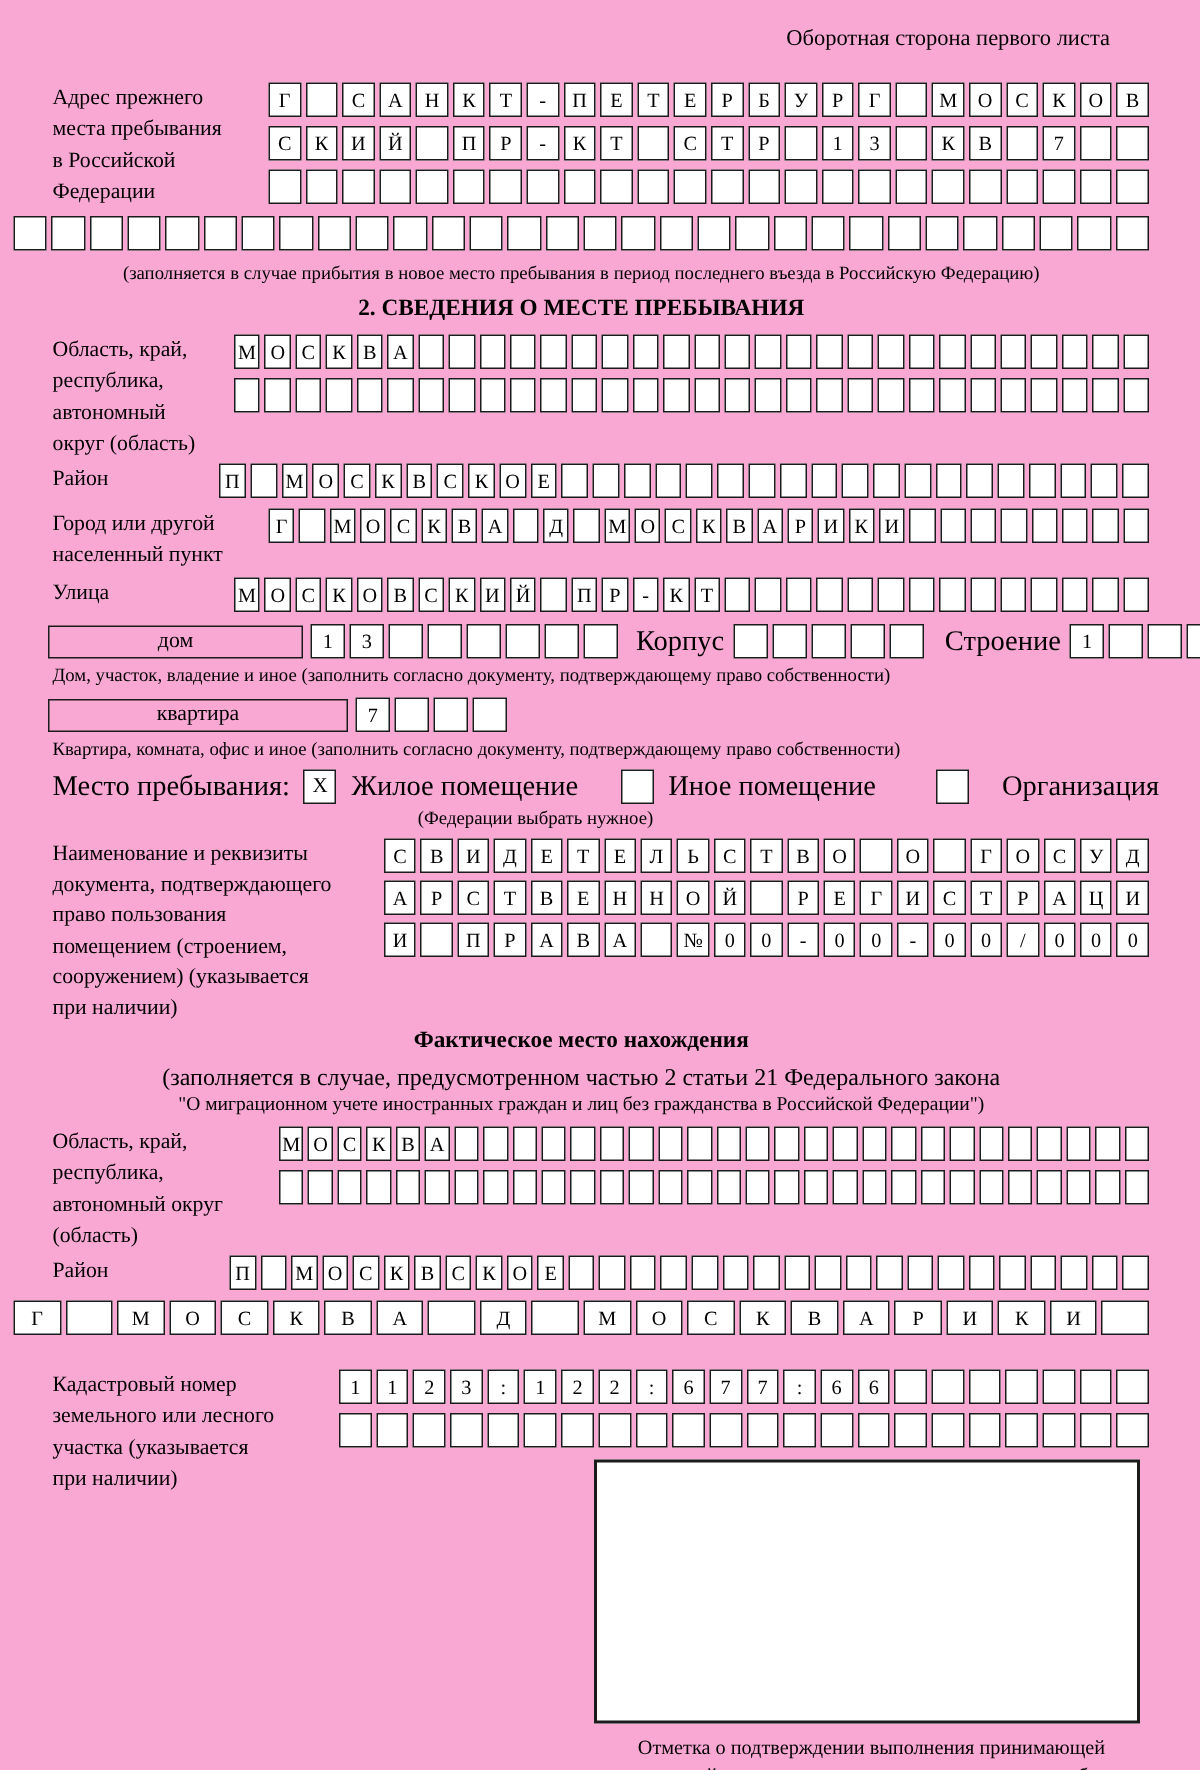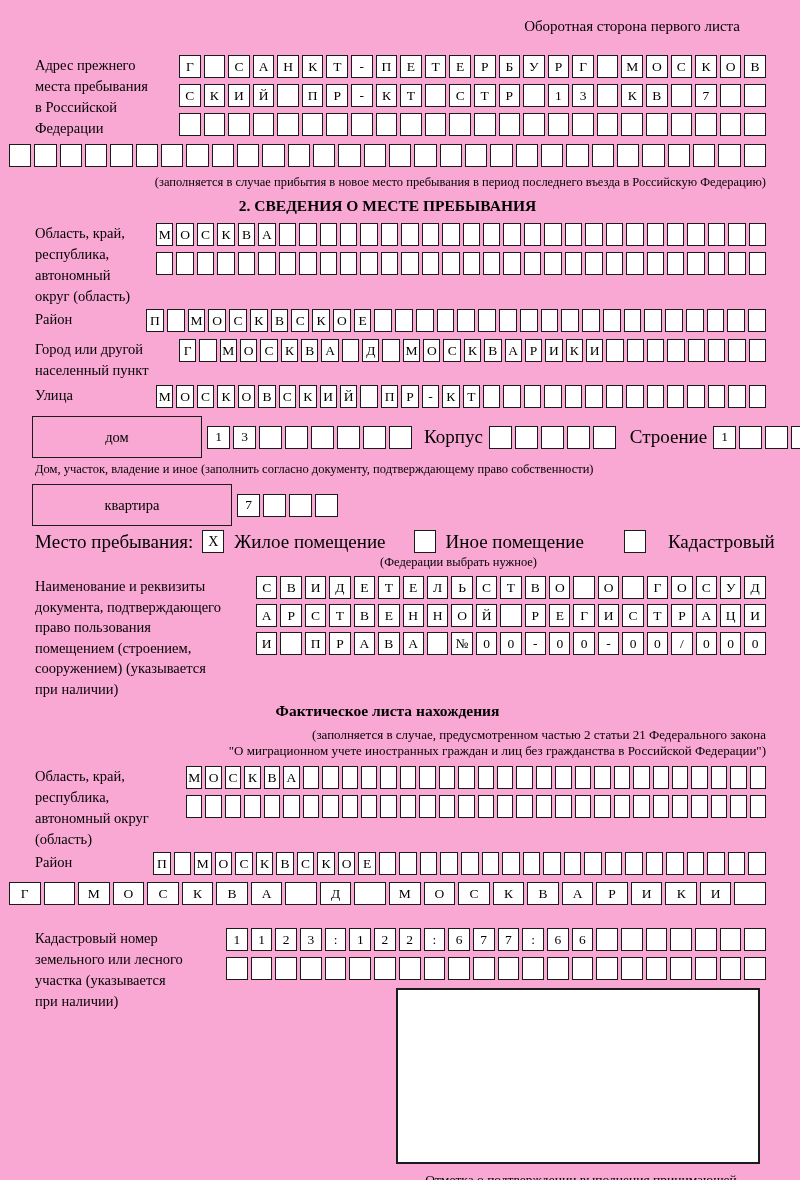--- a/index.html
+++ b/index.html
@@ -20,25 +20,25 @@
   .cellrow { display: flex; gap: 3px; height: 23px; margin-bottom: 6px; }
   .cell {
     flex: 1 1 0; min-width: 0; height: 23px;
     border: 1.6px solid #1b1b1b; background: #fff;
     display: flex; align-items: center; justify-content: center;
     font-size: 13.5px; line-height: 1;
   }
   .fixed .cell { flex: 0 0 23px; }
 
   .note { font-size: 12.5px; }
-  .note-center { text-align: right; }
+  .note-center { text-align: center; }
   .sec-title { text-align: center; font-weight: bold; font-size: 15.5px; }
 
   .widebox {
-    border: 1.6px solid #1b1b1b; height: 42px;
+    border: 1.6px solid #1b1b1b; height: 22px;
     display: flex; align-items: center; justify-content: center;
     font-size: 14.5px; flex: 0 0 auto;
   }
   .inline-row { display: flex; align-items: center; }
   .inl-label { font-size: 19px; white-space: nowrap; }
 
   .chk {
     width: 22px; height: 23px; border: 1.6px solid #1b1b1b;
     display: inline-flex; align-items: center; justify-content: center;
     font-size: 14px; flex: 0 0 auto; background:#fff;
@@ -402,29 +402,30 @@
 
   <div class="inline-row" style="margin-left:23px;margin-bottom:4px;">
     <div class="widebox" style="width:200px;margin-right:5px;">квартира</div>
     <div class="cellrow fixed" style="margin-bottom:0;">
         <span class="cell">7</span>
         <span class="cell"></span>
         <span class="cell"></span>
         <span class="cell"></span>
       </div>
   </div>
+  <div class="note" style="padding-left:26px;margin-bottom:6px;">Квартира, комната, офис и иное (заполнить согласно документу, подтверждающему право собственности)</div>
 
   <div class="inline-row" style="padding-left:26px;margin-bottom:2px;">
     <span class="inl-label" style="margin-right:9px;">Место пребывания:</span>
     <span class="chk">X</span>
     <span class="inl-label" style="margin:0 28px 0 10px;">Жилое помещение</span>
     <span class="chk"></span>
     <span class="inl-label" style="margin:0 40px 0 10px;">Иное помещение</span>
     <span class="chk"></span>
-    <span class="inl-label" style="margin-left:22px;">Кадастровый</span>
+    <span class="inl-label" style="margin-left:22px;">Организация</span>
   </div>
   <div class="note note-center" style="width:360px;margin-left:168px;margin-bottom:6px;">(Федерации выбрать нужное)</div>
 
   <div class="frow" style="min-height:124px;margin-bottom:2px;">
     <div class="flabel" style="width:247px;line-height:1.42;">Наименование и реквизиты
 документа, подтверждающего
 право пользования
 помещением (строением,
 сооружением) (указывается
 при наличии)</div>
@@ -494,22 +495,22 @@
           <span class="cell">0</span>
           <span class="cell">0</span>
           <span class="cell">/</span>
           <span class="cell">0</span>
           <span class="cell">0</span>
           <span class="cell">0</span>
         </div>
     </div>
   </div>
 
-  <div class="sec-title" style="margin-bottom:7px;">Фактическое листа нахождения</div>
-  <div class="note note-center" style="font-size:13px;">(заполняется в случае, предусмотренном частью 2 статьи 21 Федерального закона</div>
+  <div class="sec-title" style="margin-bottom:7px;">Фактическое место нахождения</div>
+  <div class="note note-center" style="font-size:16px;">(заполняется в случае, предусмотренном частью 2 статьи 21 Федерального закона</div>
   <div class="note note-center" style="font-size:13px;margin-bottom:7px;">"О миграционном учете иностранных граждан и лиц без гражданства в Российской Федерации")</div>
 
   <div class="frow mb2" style="min-height:84px;">
     <div class="flabel" style="width:177px;">Область, край,
 республика,
 автономный округ
 (область)</div>
     <div class="cells-col">
       <div class="cellrow">
           <span class="cell">М</span>

